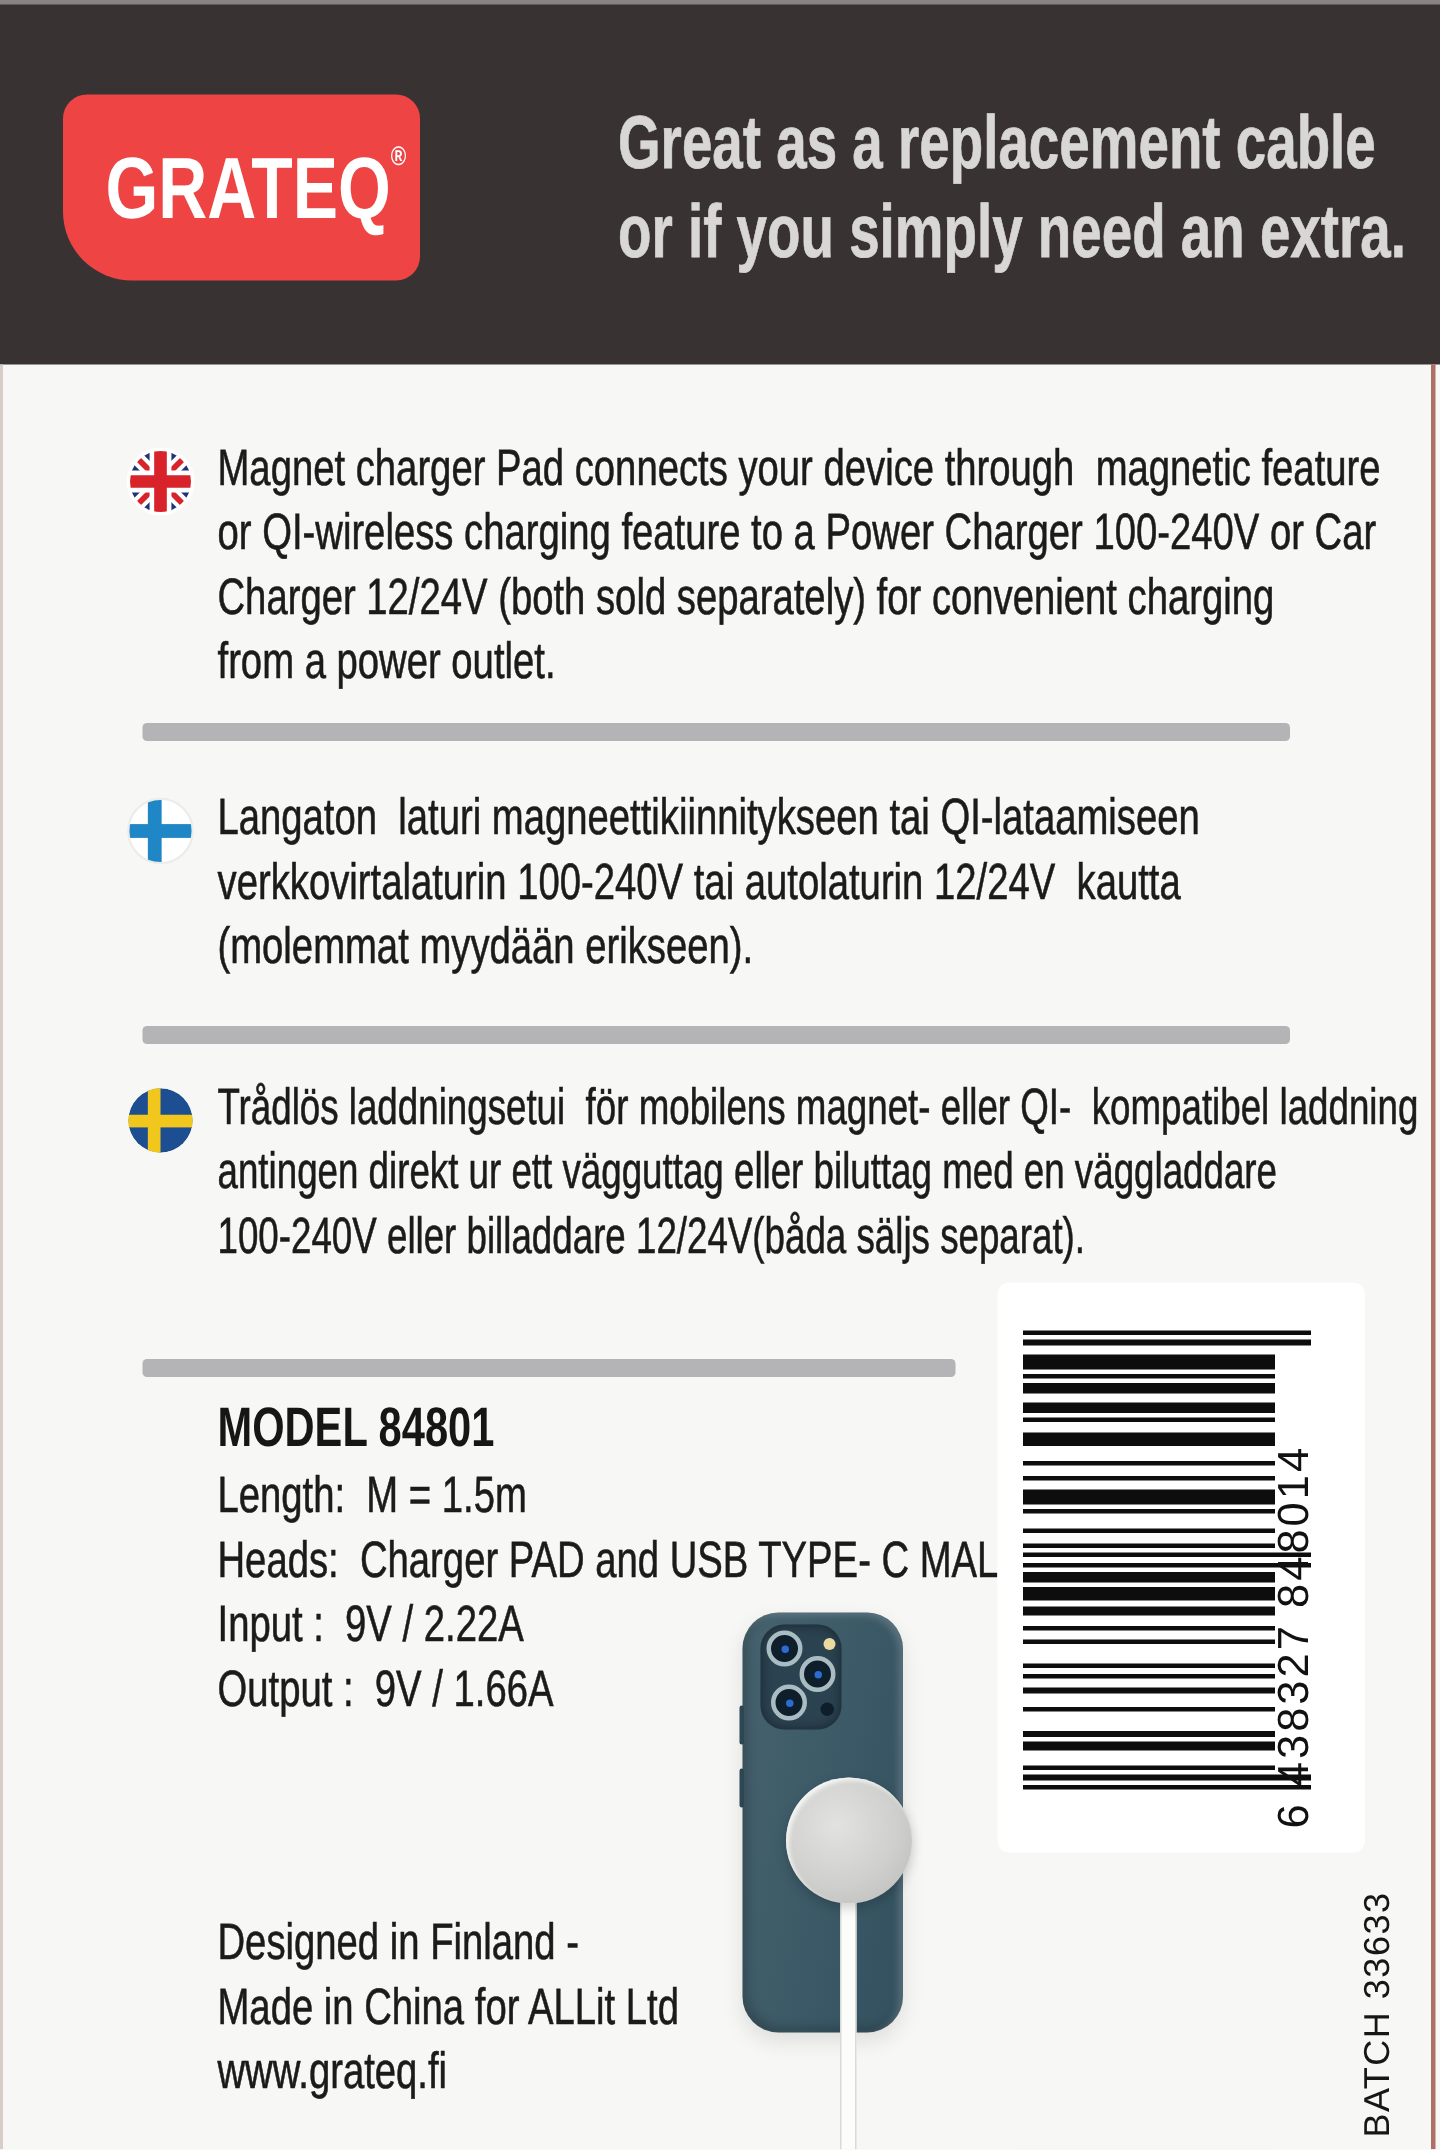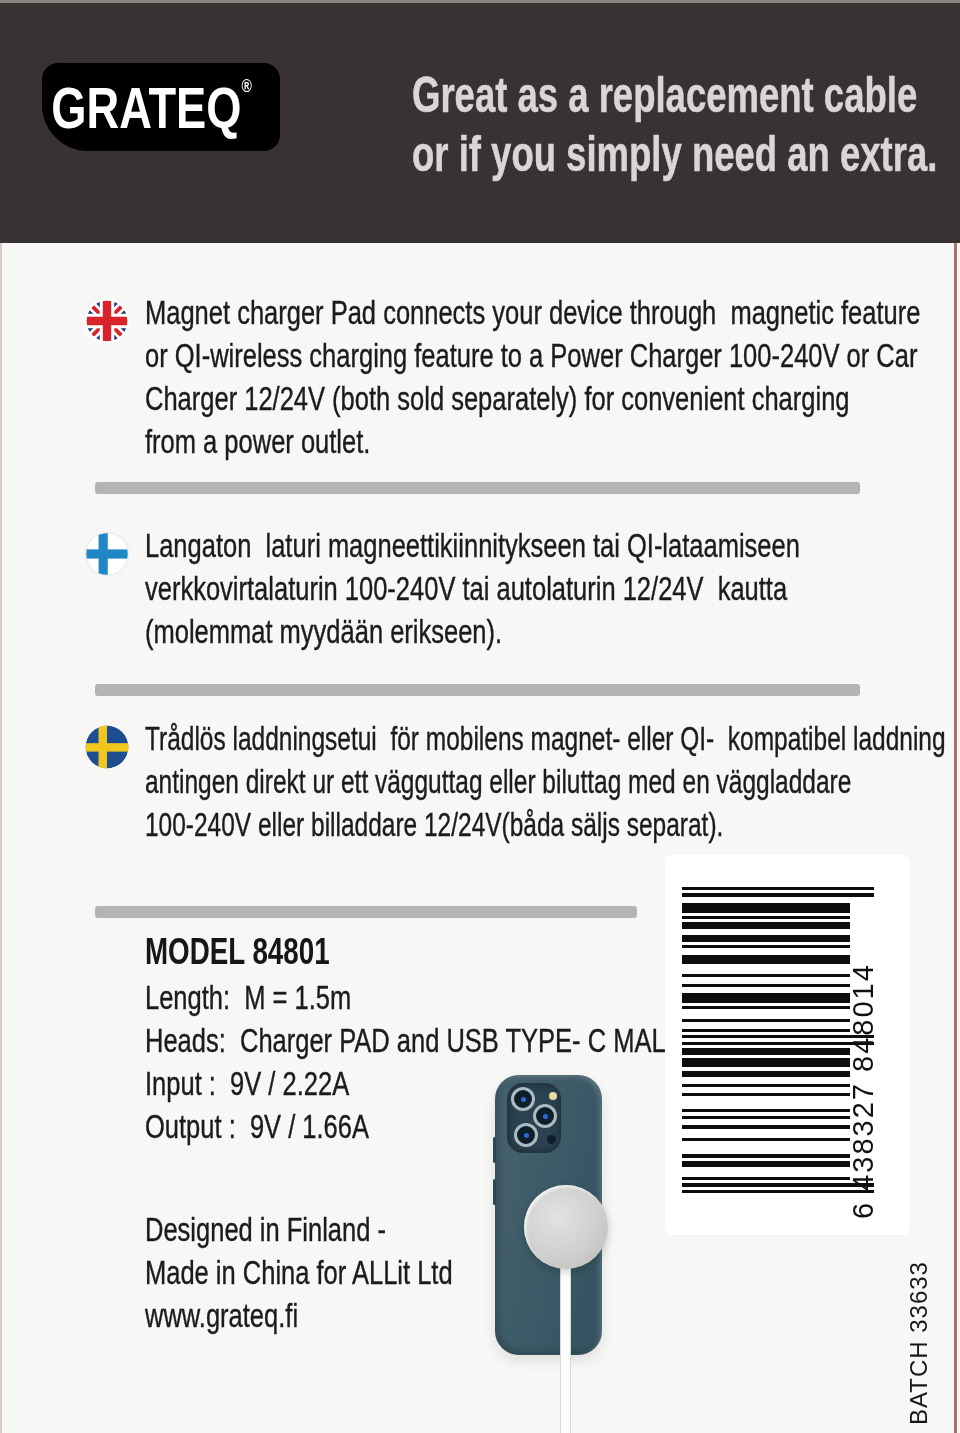--- a/index.html
+++ b/index.html
@@ -2,22 +2,22 @@
 <html><head>
 <meta charset="utf-8">
 <style>
   * { margin:0; padding:0; box-sizing:border-box; }
   body { background:#ffffff; font-family:"Liberation Sans","DejaVu Sans",sans-serif; }
   #page { position:relative; width:960px; height:1433px; background:#f7f7f5; overflow:hidden; }
 
   
   .header { position:absolute; left:0; top:0; width:960px; height:243px; background:#383332; }
   .top-edge { position:absolute; left:0; top:0; width:960px; height:3px; background:#c9c7c4; opacity:.55; }
-  .logo { position:absolute; left:42px; top:63px; width:238px; height:88px; background:#000000;
-          border-radius:16px 16px 16px 46px; display:flex; align-items:center; justify-content:flex-end; }
+  .logo { position:absolute; left:42px; top:63px; width:238px; height:124px; background:#ef4444;
+          border-radius:16px 16px 16px 46px; display:flex; align-items:center; justify-content:flex-start; }
   .logo-text { color:#ffffff; font-weight:bold; font-size:58px; white-space:pre; letter-spacing:0;
                transform:scaleX(.78); transform-origin:50% 50%; display:flex; align-items:flex-start; }
   .logo-reg { font-size:18px; font-weight:bold; margin-top:2px; }
   .headline { position:absolute; left:412px; top:66px; }
   .headline .hline { font-size:50px; font-weight:bold; color:#d8d7d5; line-height:59px; white-space:pre;
                      transform:scaleX(.73); transform-origin:0 50%; -webkit-text-stroke:.5px #d8d7d5; }
 
   
   .right-edge { position:absolute; left:954px; top:243px; width:3px; height:1190px; background:#ad7065; }
   .left-edge  { position:absolute; left:0; top:243px; width:2px; height:1190px; background:#d8cdc9; }
@@ -30,21 +30,21 @@
   .para-sv .line { transform:scaleX(.72); }
   .divider { position:absolute; left:95px; height:12px; background:#b4b4b6; border-radius:3px; }
 
   
   .model-block { position:absolute; left:145px; top:928px; }
   .model-title { font-size:37px; font-weight:bold; color:#161616; line-height:48px; white-space:pre;
                  transform:scaleX(.75); transform-origin:0 0; }
   .spec-line, .info-line { font-size:34px; color:#1b1b1b; line-height:43px; white-space:pre;
                  transform:scaleX(.75); transform-origin:0 0; -webkit-text-stroke:.4px #1b1b1b; }
   .supports-block { position:absolute; left:145px; top:1158px; }
-  .footer-block { position:absolute; left:145px; top:1208px; }
+  .footer-block { position:absolute; left:145px; top:1274px; }
 
   
   .barcode-card { position:absolute; left:665px; top:855px; width:245px; height:380px;
                   background:#ffffff; border-radius:8px; }
   .barcode-bars { position:absolute; left:17px; top:32px; width:192px; height:306px; }
   .bc-bar { position:absolute; left:0; background:#0d0d0d; }
   .ean-number { position:absolute; left:183px; top:30px; height:334px; writing-mode:vertical-rl;
                 transform:rotate(180deg); font-size:29px; line-height:30px; letter-spacing:2px;
                 color:#111; white-space:pre; }
 

